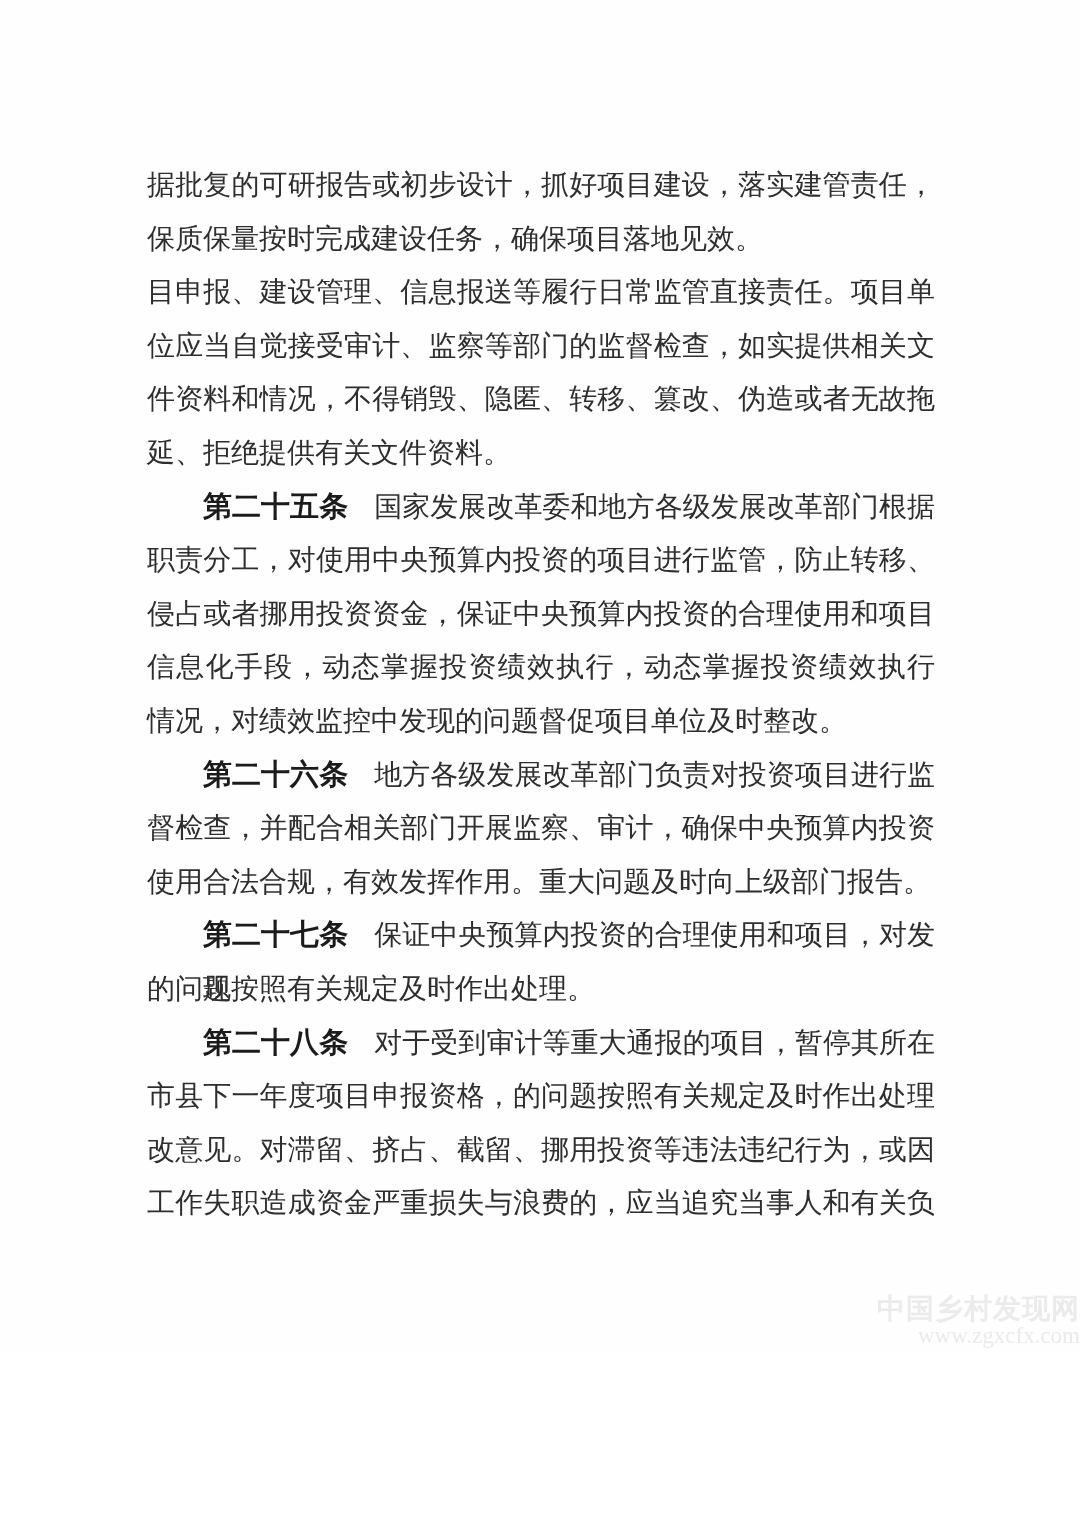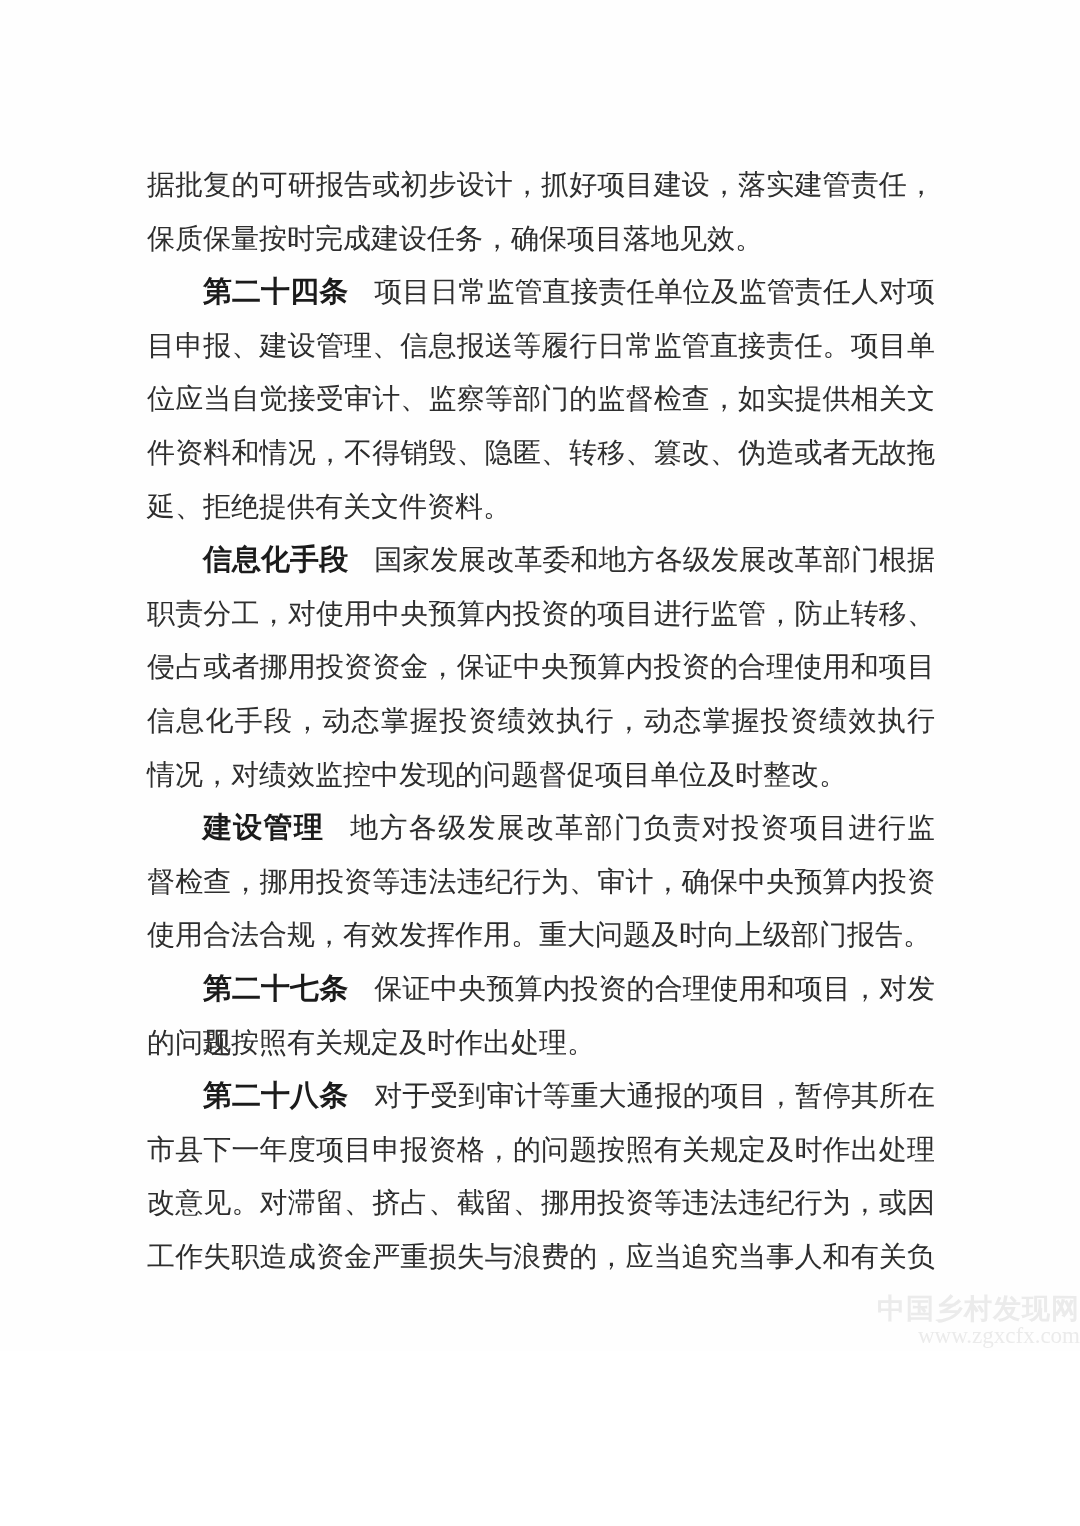--- a/index.html
+++ b/index.html
@@ -67,32 +67,31 @@
   }
 </style>
 </head>
 <body>
 
 <div class="page">
 
   <div class="body-text">
     <div class="line">据批复的可研报告或初步设计，抓好项目建设，落实建管责任，</div>
     <div class="line end">保质保量按时完成建设任务，确保项目落地见效。</div>
-    <div class="line indent"><span class="head">第二十四条</span><span>项目日常监管直接责任单位及监管责任人对项</span></div>
     <div class="line">目申报、建设管理、信息报送等履行日常监管直接责任。项目单</div>
     <div class="line">位应当自觉接受审计、监察等部门的监督检查，如实提供相关文</div>
     <div class="line">件资料和情况，不得销毁、隐匿、转移、篡改、伪造或者无故拖</div>
     <div class="line end">延、拒绝提供有关文件资料。</div>
-    <div class="line indent"><span class="head">信息化手段</span><span>国家发展改革委和地方各级发展改革部门根据</span></div>
+    <div class="line indent"><span class="head">第二十五条</span><span>国家发展改革委和地方各级发展改革部门根据</span></div>
     <div class="line">职责分工，对使用中央预算内投资的项目进行监管，防止转移、</div>
     <div class="line">侵占或者挪用投资资金，保证中央预算内投资的合理使用和项目</div>
     <div class="line">信息化手段，动态掌握投资绩效执行，动态掌握投资绩效执行</div>
     <div class="line end">情况，对绩效监控中发现的问题督促项目单位及时整改。</div>
-    <div class="line indent"><span class="head">建设管理</span><span>地方各级发展改革部门负责对投资项目进行监</span></div>
-    <div class="line">督检查，挪用投资等违法违纪行为、审计，确保中央预算内投资</div>
+    <div class="line indent"><span class="head">第二十六条</span><span>地方各级发展改革部门负责对投资项目进行监</span></div>
+    <div class="line">督检查，并配合相关部门开展监察、审计，确保中央预算内投资</div>
     <div class="line end">使用合法合规，有效发挥作用。重大问题及时向上级部门报告。</div>
     <div class="line indent"><span class="head">第二十七条</span><span>保证中央预算内投资的合理使用和项目，对发现</span></div>
     <div class="line end">的问题按照有关规定及时作出处理。</div>
     <div class="line indent"><span class="head">第二十八条</span><span>对于受到审计等重大通报的项目，暂停其所在</span></div>
     <div class="line">市县下一年度项目申报资格，的问题按照有关规定及时作出处理</div>
     <div class="line">改意见。对滞留、挤占、截留、挪用投资等违法违纪行为，或因</div>
     <div class="line">工作失职造成资金严重损失与浪费的，应当追究当事人和有关负</div>
   </div>
 
   <div class="page-number">— 7 —</div>

